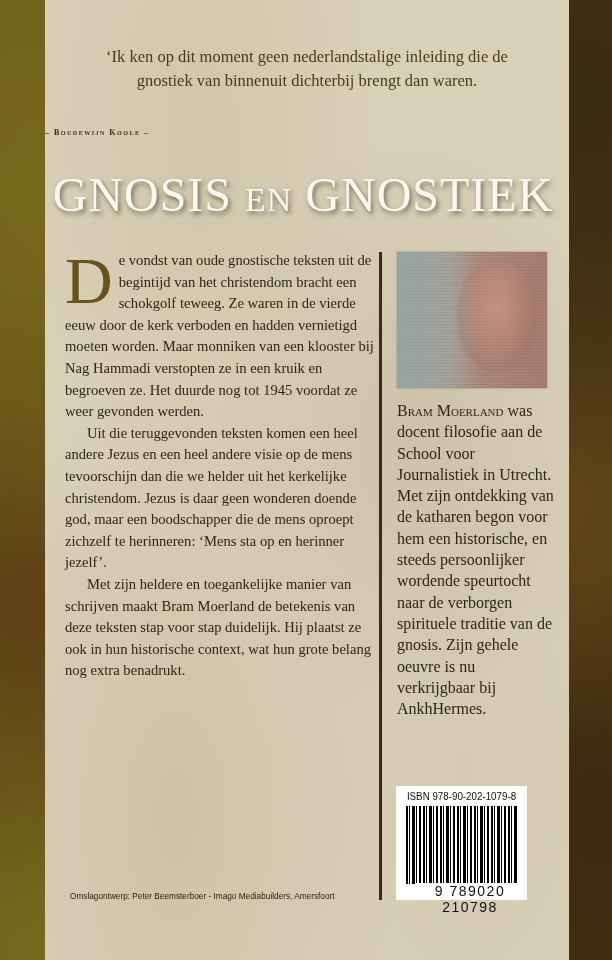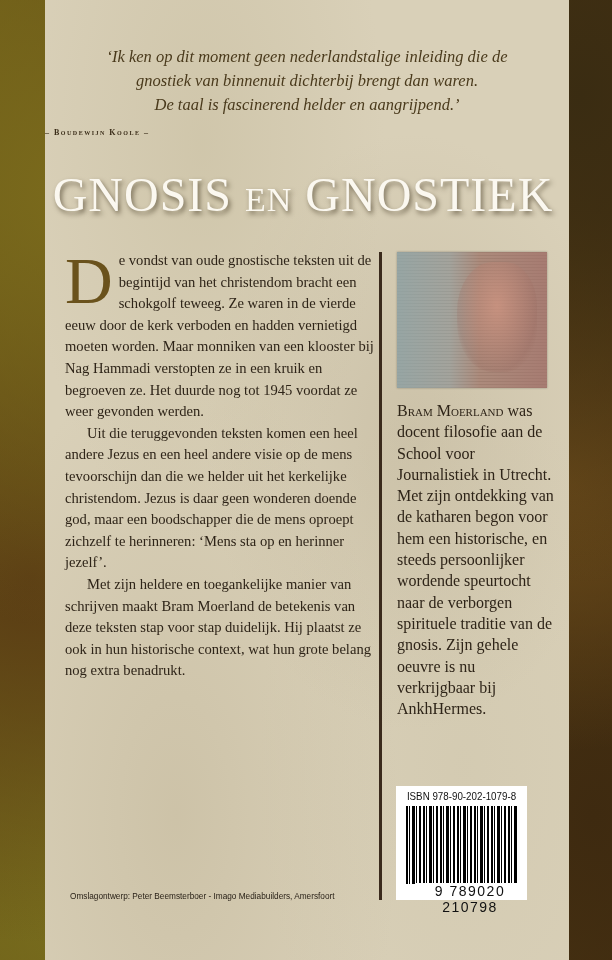--- a/index.html
+++ b/index.html
@@ -20,21 +20,21 @@
     background:
       radial-gradient(ellipse at 30% 15%, rgba(200,190,160,0.55) 0%, transparent 35%),
       radial-gradient(ellipse at 70% 45%, rgba(180,168,140,0.35) 0%, transparent 40%),
       radial-gradient(ellipse at 25% 85%, rgba(190,178,148,0.45) 0%, transparent 40%),
       radial-gradient(ellipse at 80% 80%, rgba(205,196,170,0.45) 0%, transparent 35%),
       #d9d0b8;
   }
   .quote {
     position:absolute; left:0; right:0; top:45px;
     text-align:center; color:#4a3a1c;
-    font-family:"Liberation Serif", serif; font-style:italic;
+    font-family:"Liberation Serif", serif; 
     font-size:16.5px; line-height:24px;
   }
   .quote-attrib {
     position:absolute; left:0; right:0; top:128px;
     color:#3a2c18;
     font-family:"Liberation Serif", serif;
     font-size:8px; letter-spacing:1.5px; font-variant:small-caps; font-weight:bold;
   }
   .title {
     position:absolute; left:0; right:8px; top:168px;
@@ -109,21 +109,20 @@
   }
 </style>
 </head>
 <body>
 
 <div class="panel">
 
   <div class="quote">
     <div>‘Ik ken op dit moment geen nederlandstalige inleiding die de</div>
     <div>gnostiek van binnenuit dichterbij brengt dan waren.</div>
-    <div>De taal is fascinerend helder en aangrijpend.’</div>
   </div>
   <div class="quote-attrib">– Boudewijn Koole –</div>
 
   <div class="title">
     <span>GNOSIS</span>
     <span class="small">EN</span>
     <span>GNOSTIEK</span>
   </div>
 
   <div class="body-col">

